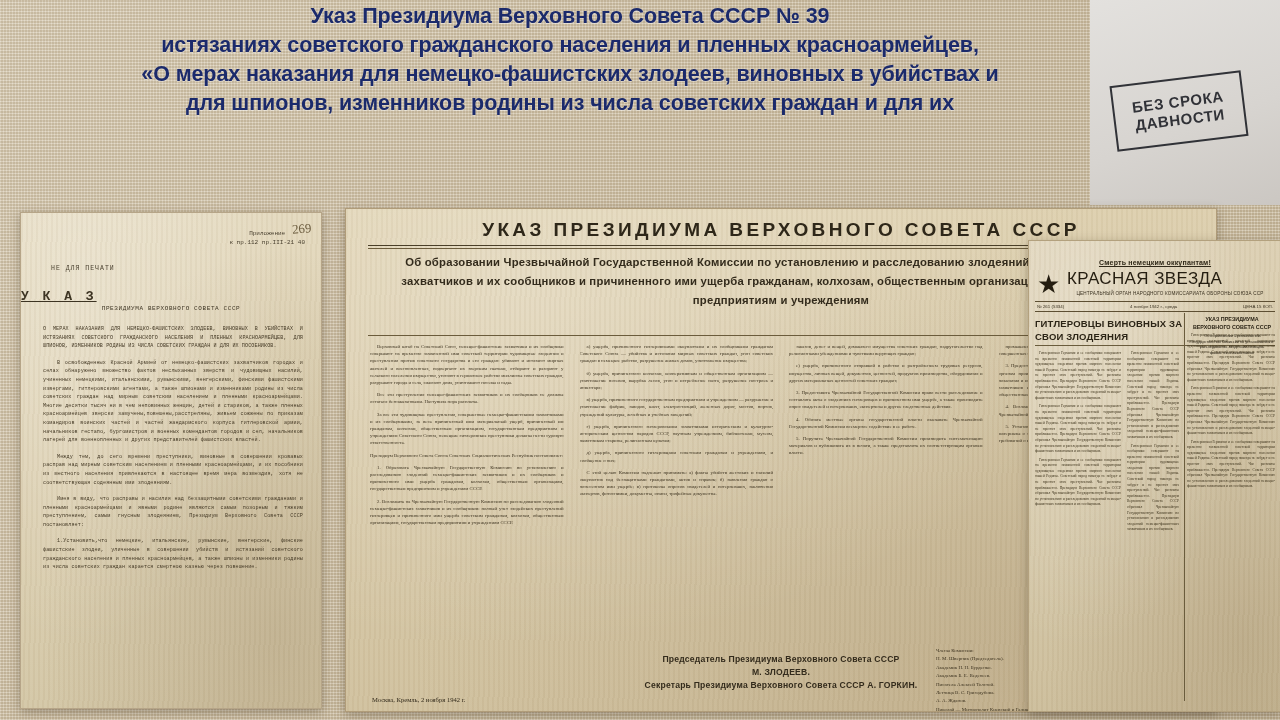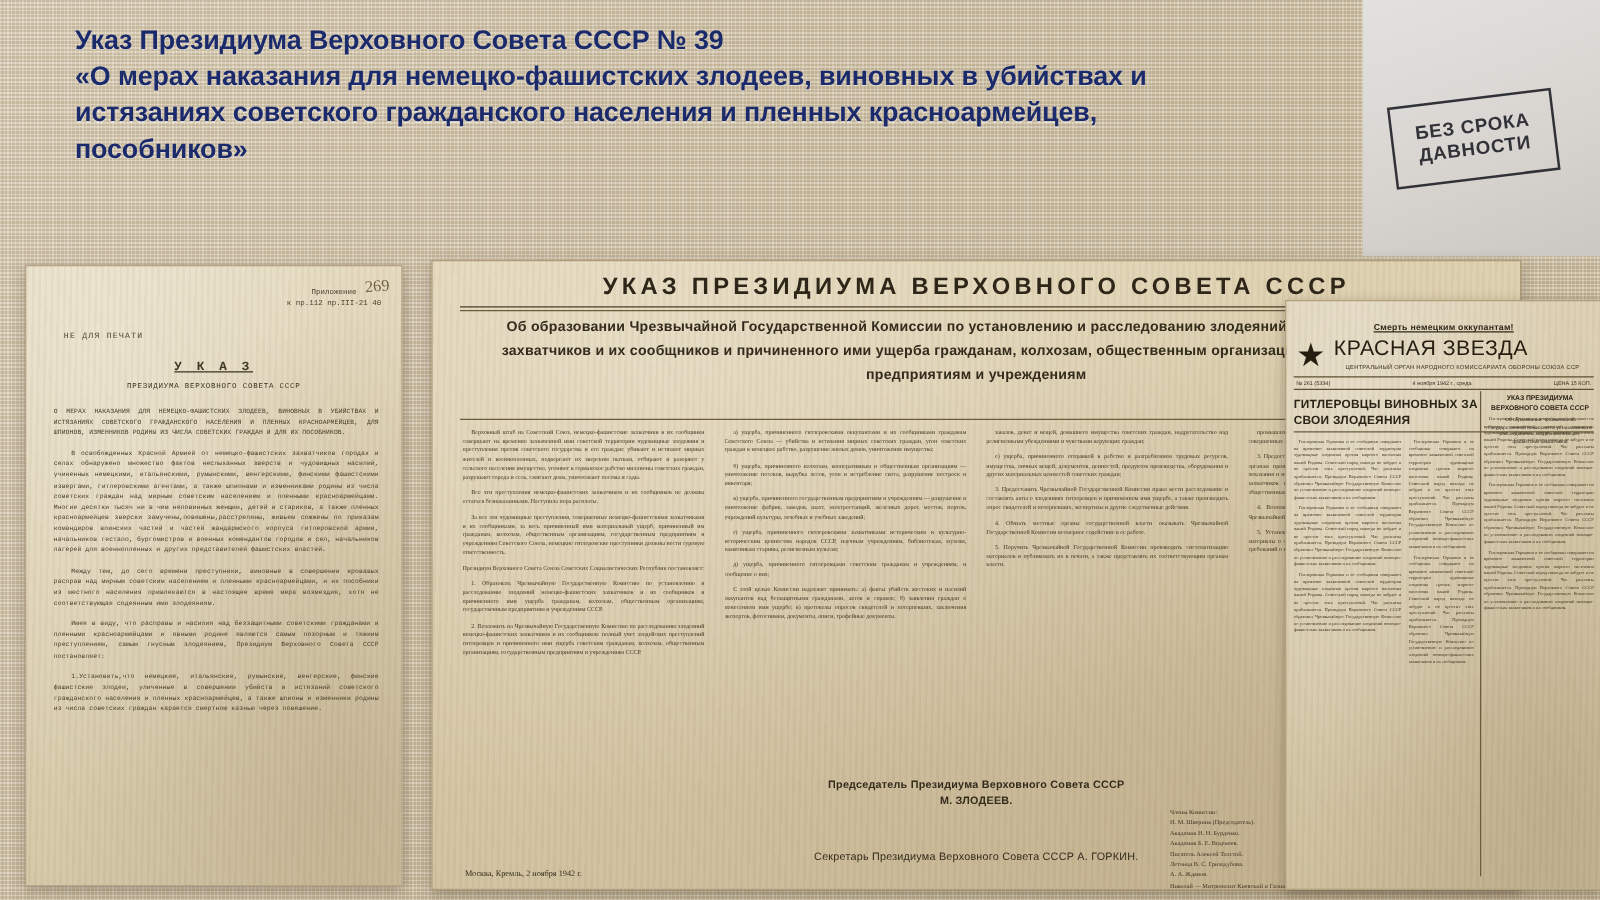--- a/index.html
+++ b/index.html
@@ -23,23 +23,23 @@
     background-image:
       repeating-linear-gradient(0deg, rgba(255,255,255,0.20) 0px, rgba(255,255,255,0.20) 1px, rgba(120,100,70,0.10) 1px, rgba(120,100,70,0.10) 3px),
       repeating-linear-gradient(90deg, rgba(255,255,255,0.16) 0px, rgba(255,255,255,0.16) 1px, rgba(120,100,70,0.09) 1px, rgba(120,100,70,0.09) 3px),
       linear-gradient(135deg, #d9cdb5 0%, #cfc1a6 40%, #c8b99c 100%);
   }
 
   
   #title-block {
     position: absolute;
     left: 60px;
-    top: 18px;
+    top: 2px;
     width: 1020px;
-    text-align: left;
+    text-align: center;
     color: #1b2a6b;
     font-weight: bold;
     font-size: 21.5px;
     line-height: 29px;
     letter-spacing: -0.1px;
     text-shadow: 0 1px 0 rgba(255,255,255,0.35);
   }
   #title-block .line { display: block; }
 
   
@@ -111,21 +111,21 @@
     font-size: 13px; color: #5a4a2c; font-family: "Liberation Serif", serif;
     transform: rotate(-5deg); opacity: .85;
   }
   #doc1 .notforprint {
     position: absolute; left: 30px; top: 52px;
     font-size: 6.5px; color: #4b4231; letter-spacing: 1px;
     font-family: "Liberation Mono", monospace;
   }
   #doc1 .t-ukaz {
     position: absolute; left: 0; right: 0; top: 76px;
-    text-align: center; font-size: 10px; letter-spacing: 3px;
+    text-align: left; font-size: 13px; letter-spacing: 3px;
     color: #3d3423; font-family: "Liberation Mono", monospace; font-weight: bold;
     text-decoration: underline;
   }
   #doc1 .t-prez {
     position: absolute; left: 0; right: 0; top: 92px;
     text-align: center; font-size: 6px; letter-spacing: 0.6px;
     color: #3d3423; font-family: "Liberation Mono", monospace;
   }
   #doc1 .body-text {
     position: absolute; left: 22px; right: 18px; top: 112px;
@@ -177,21 +177,21 @@
   #doc2 .col p { margin: 0 0 5px 0; text-indent: 7px; }
   #doc2 .col p.noind { text-indent: 0; }
   #doc2 .signblock {
     position: absolute; left: 0; right: 0; bottom: 8px;
     text-align: center; color: #332b1c;
   }
   #doc2 .sign-line1 {
     font-size: 8.6px; font-weight: bold; letter-spacing: .2px; line-height: 13px;
   }
   #doc2 .sign-line2 {
-    font-size: 8.6px; font-weight: normal; letter-spacing: .2px; line-height: 13px; margin-top: 32px;
+    font-size: 8.6px; font-weight: bold; letter-spacing: .2px; line-height: 13px;
   }
   #doc2 .sign-date {
     margin-top: 4px; font-size: 6.6px; text-align: left; padding-left: 26px;
     font-family: "Liberation Serif", serif;
   }
   #doc2 .members-list {
     position: absolute; left: 590px; top: 438px; width: 265px;
     font-family: "Liberation Serif", serif; font-size: 5px; line-height: 8.4px;
     color: #3f3522;
   }
@@ -265,23 +265,23 @@
   }
   #doc3 p { margin: 0 0 3px 0; text-indent: 4px; }
 </style>
 </head>
 <body>
 
 <div id="slide">
 
   <div id="title-block">
     <span class="line">Указ Президиума Верховного Совета СССР № 39</span>
+    <span class="line">истязаниях советского гражданского населения и пленных красноармейцев,</span>
     <span class="line">«О мерах наказания для немецко-фашистских злодеев, виновных в убийствах и</span>
-    <span class="line">истязаниях советского гражданского населения и пленных красноармейцев,</span>
-    <span class="line">пособников»</span>
+    <span class="line">для шпионов, изменников родины из числа советских граждан и для их</span>
   </div>
 
   <div id="grey-panel"></div>
   <div id="stamp">
     <span class="s1">БЕЗ СРОКА</span>
     <span class="s2">ДАВНОСТИ</span>
   </div>
 
   <div class="doc" id="doc1">
     <div class="paper-texture"></div>

